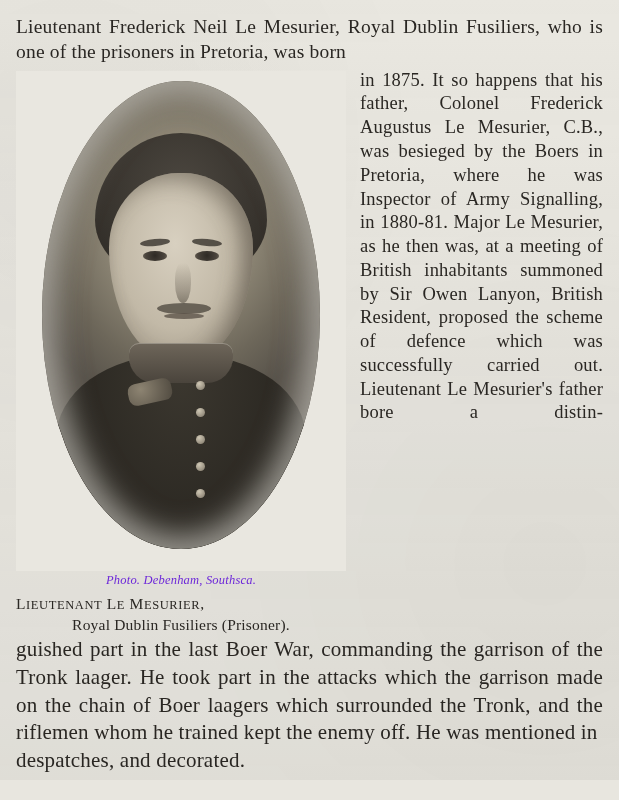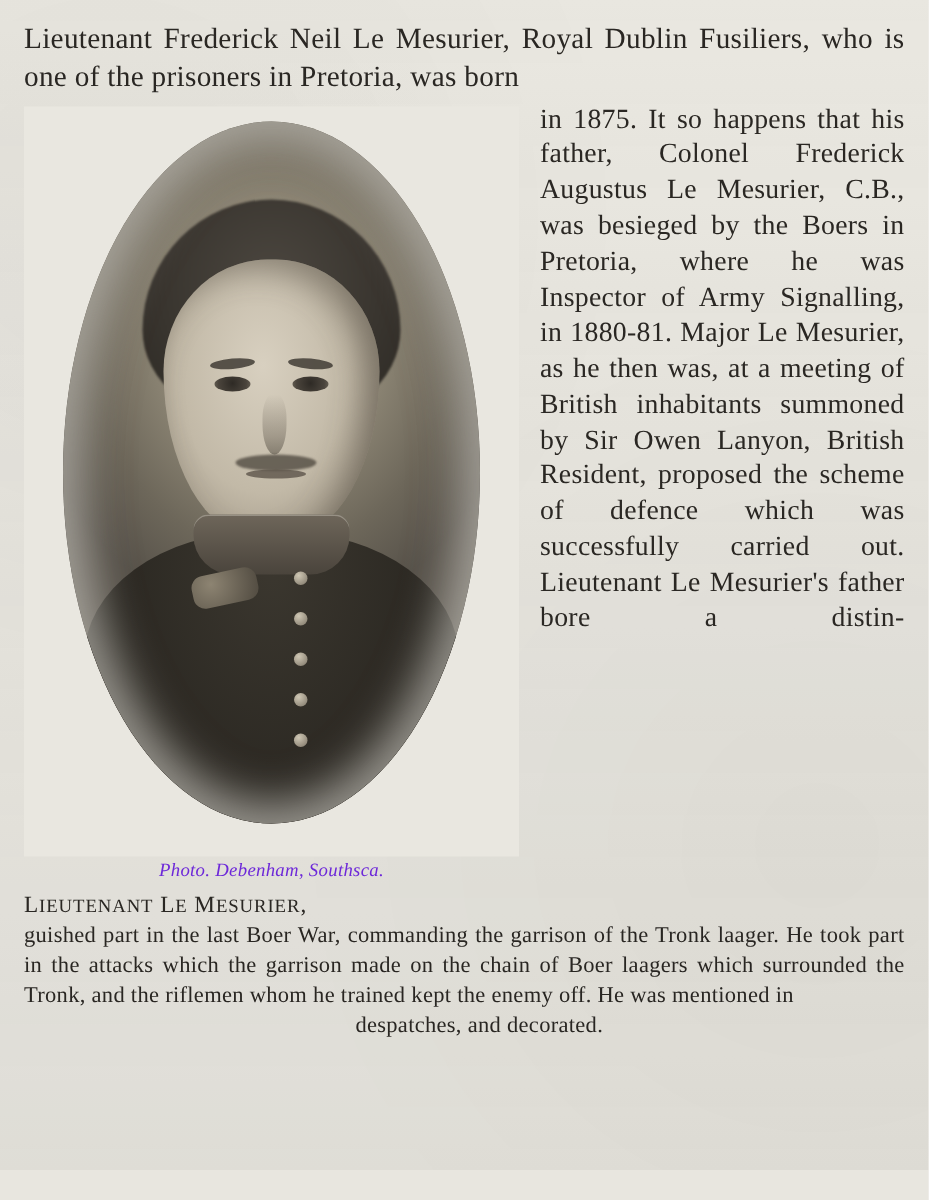--- a/index.html
+++ b/index.html
@@ -234,28 +234,28 @@
     line-height: 1.285;
     text-align: justify;
     text-align-last: justify;
     letter-spacing: .2px;
     padding-top: 2px;
   }
   .sidecol p { margin: 0; }
 
   .tail {
     clear: both;
-    font-size: 15px;
+    font-size: 21px;
     line-height: 1.33;
     text-align: justify;
     letter-spacing: .2px;
     margin-top: 6px;
   }
   .tail p { margin: 0; }
-  .tail .last { text-align: center; margin-left: 20px; }
+  .tail .last { text-align: left; }
 </style>
 </head>
 <body>
 
 <div class="page">
 
   <p class="lede">Lieutenant Frederick Neil Le Mesurier, Royal Dublin Fusiliers, who is one of the prisoners in Pretoria, was born</p>
 
   <div class="body-col">
 
@@ -281,20 +281,21 @@
             <i></i>
             <i></i>
           </div>
         </div>
       </div>
 
       <div class="photo-credit">Photo. Debenham, Southsca.</div>
 
       <div class="caption-1"><span>L</span><span class="sc">IEUTENANT</span><span> L</span><span class="sc">E</span><span> M</span><span class="sc">ESURIER</span><span>,</span></div>
 
+      <div class="caption-2">Royal Dublin Fusiliers (Prisoner).</div>
     </div>
 
     <div class="sidecol">
       <p>in 1875. It so happens that his father, Colonel Frederick Augustus Le Mesurier, C.B., was besieged by the Boers in Pretoria, where he was Inspector of Army Signalling, in 1880-81. Major Le Mesurier, as he then was, at a meeting of British inhabitants summoned by Sir Owen Lanyon, British Resident, proposed the scheme of defence which was successfully carried out. Lieutenant Le Mesurier's father bore a distin-</p>
     </div>
 
   </div>
 
   <div class="tail">
     <p>guished part in the last Boer War, commanding the garrison of the Tronk laager. He took part in the attacks which the garrison made on the chain of Boer laagers which surrounded the Tronk, and the riflemen whom he trained kept the enemy off. He was mentioned in</p>

